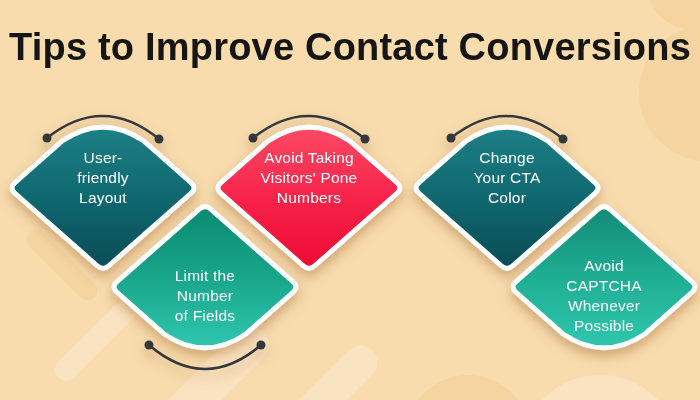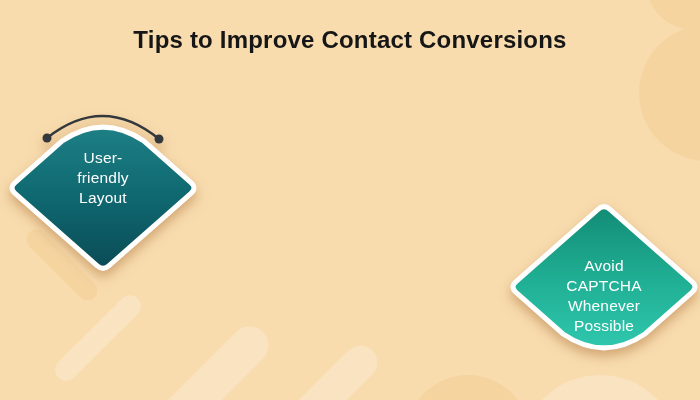--- a/index.html
+++ b/index.html
@@ -12,21 +12,21 @@
 
   
   .decor{position:absolute;pointer-events:none;}
   .circle{border-radius:50%;}
   .pill{border-radius:999px;}
   .blob-c{background:var(--blob);}
   .stripe-c{background:var(--stripe);}
 
   .page-title{
     position:absolute;top:26px;left:0;width:100%;
-    text-align:center;font-size:24px;font-weight:bold;
+    text-align:center;font-size:38px;font-weight:bold;
     color:var(--title_color);letter-spacing:.2px;margin:0;
   }
 
   .card{position:absolute;width:210px;height:172px;}
   .card svg{position:absolute;left:0;top:0;overflow:visible;
     filter:drop-shadow(0 6px 6px rgba(171,112,58,.5));}
   .card .shape{stroke:#FFFFFF;stroke-width:5;stroke-linejoin:round;}
   .card .swoosh{fill:none;stroke-width:2.6;stroke-linecap:round;}
   .label{
     position:absolute;inset:0;display:flex;align-items:center;justify-content:center;
@@ -64,23 +64,77 @@
       <path class="shape" fill="url(#g0)" d="M 17,77.7 Q 11,83 17,88.3 L 99,160.7 Q 105,166 111,160.7 L 193,88.3 Q 199,83 193,77.7 L 146.3,36.3 Q 105,8 63.7,36.3 Z"></path>
       <path class="swoosh" d="M 49,33 Q 105,-11.5 161,34" stroke="#33383C"></path>
       <circle cx="49" cy="33" r="4.5" fill="#33383C"></circle>
       <circle cx="161" cy="34" r="4.5" fill="#33383C"></circle>
     </svg>
     <div class="label">User-
 friendly
 Layout</div>
   </div>
 
+  <div class="card bottom" style="left:100px;top:204px;">
+    <svg width="210" height="172" viewBox="0 0 210 172">
+      <defs>
+          <linearGradient id="g1" x1="0" y1="0" x2="0" y2="1">
+        <stop offset="0%" stop-color="#0A8A70"></stop>
+        <stop offset="50%" stop-color="#18A68B"></stop>
+        <stop offset="100%" stop-color="#2FC7AE"></stop>
+      </linearGradient>
+        </defs>
+      <path class="shape" fill="url(#g1)" d="M 17,88.3 Q 11,83 17,77.7 L 99,5.3 Q 105,0 111,5.3 L 193,77.7 Q 199,83 193,88.3 L 146.3,129.7 Q 105,158 63.7,129.7 Z"></path>
+      <path class="swoosh" d="M 49,141 Q 105,189 161,141" stroke="#33383C"></path>
+      <circle cx="49" cy="141" r="4.5" fill="#33383C"></circle>
+      <circle cx="161" cy="141" r="4.5" fill="#33383C"></circle>
+    </svg>
+    <div class="label">Limit the
+Number
+of Fields</div>
+  </div>
+
+  <div class="card top" style="left:204px;top:105px;">
+    <svg width="210" height="172" viewBox="0 0 210 172">
+      <defs>
+          <linearGradient id="g2" x1="0" y1="0" x2="0" y2="1">
+        <stop offset="0%" stop-color="#FC4A64"></stop>
+        <stop offset="50%" stop-color="#F7234A"></stop>
+        <stop offset="100%" stop-color="#EE0A33"></stop>
+      </linearGradient>
+        </defs>
+      <path class="shape" fill="url(#g2)" d="M 17,77.7 Q 11,83 17,88.3 L 99,160.7 Q 105,166 111,160.7 L 193,88.3 Q 199,83 193,77.7 L 146.3,36.3 Q 105,8 63.7,36.3 Z"></path>
+      <path class="swoosh" d="M 49,33 Q 105,-11.5 161,34" stroke="#33383C"></path>
+      <circle cx="49" cy="33" r="4.5" fill="#33383C"></circle>
+      <circle cx="161" cy="34" r="4.5" fill="#33383C"></circle>
+    </svg>
+    <div class="label">Avoid Taking
+Visitors' Pone
+Numbers</div>
+  </div>
 
 
-
+  <div class="card top" style="left:402px;top:105px;">
+    <svg width="210" height="172" viewBox="0 0 210 172">
+      <defs>
+          <linearGradient id="g4" x1="0" y1="0" x2="0" y2="1">
+        <stop offset="0%" stop-color="#1D7F85"></stop>
+        <stop offset="50%" stop-color="#0F6870"></stop>
+        <stop offset="100%" stop-color="#0A4B56"></stop>
+      </linearGradient>
+        </defs>
+      <path class="shape" fill="url(#g4)" d="M 17,77.7 Q 11,83 17,88.3 L 99,160.7 Q 105,166 111,160.7 L 193,88.3 Q 199,83 193,77.7 L 146.3,36.3 Q 105,8 63.7,36.3 Z"></path>
+      <path class="swoosh" d="M 49,33 Q 105,-11.5 161,34" stroke="#33383C"></path>
+      <circle cx="49" cy="33" r="4.5" fill="#33383C"></circle>
+      <circle cx="161" cy="34" r="4.5" fill="#33383C"></circle>
+    </svg>
+    <div class="label">Change
+Your CTA
+Color</div>
+  </div>
 
   <div class="card bottom" style="left:499px;top:204px;">
     <svg width="210" height="172" viewBox="0 0 210 172">
       <defs>
           <linearGradient id="g5" x1="0" y1="0" x2="0" y2="1">
         <stop offset="0%" stop-color="#128B75"></stop>
         <stop offset="50%" stop-color="#1FAE93"></stop>
         <stop offset="100%" stop-color="#2FC7AE"></stop>
       </linearGradient>
         </defs>

